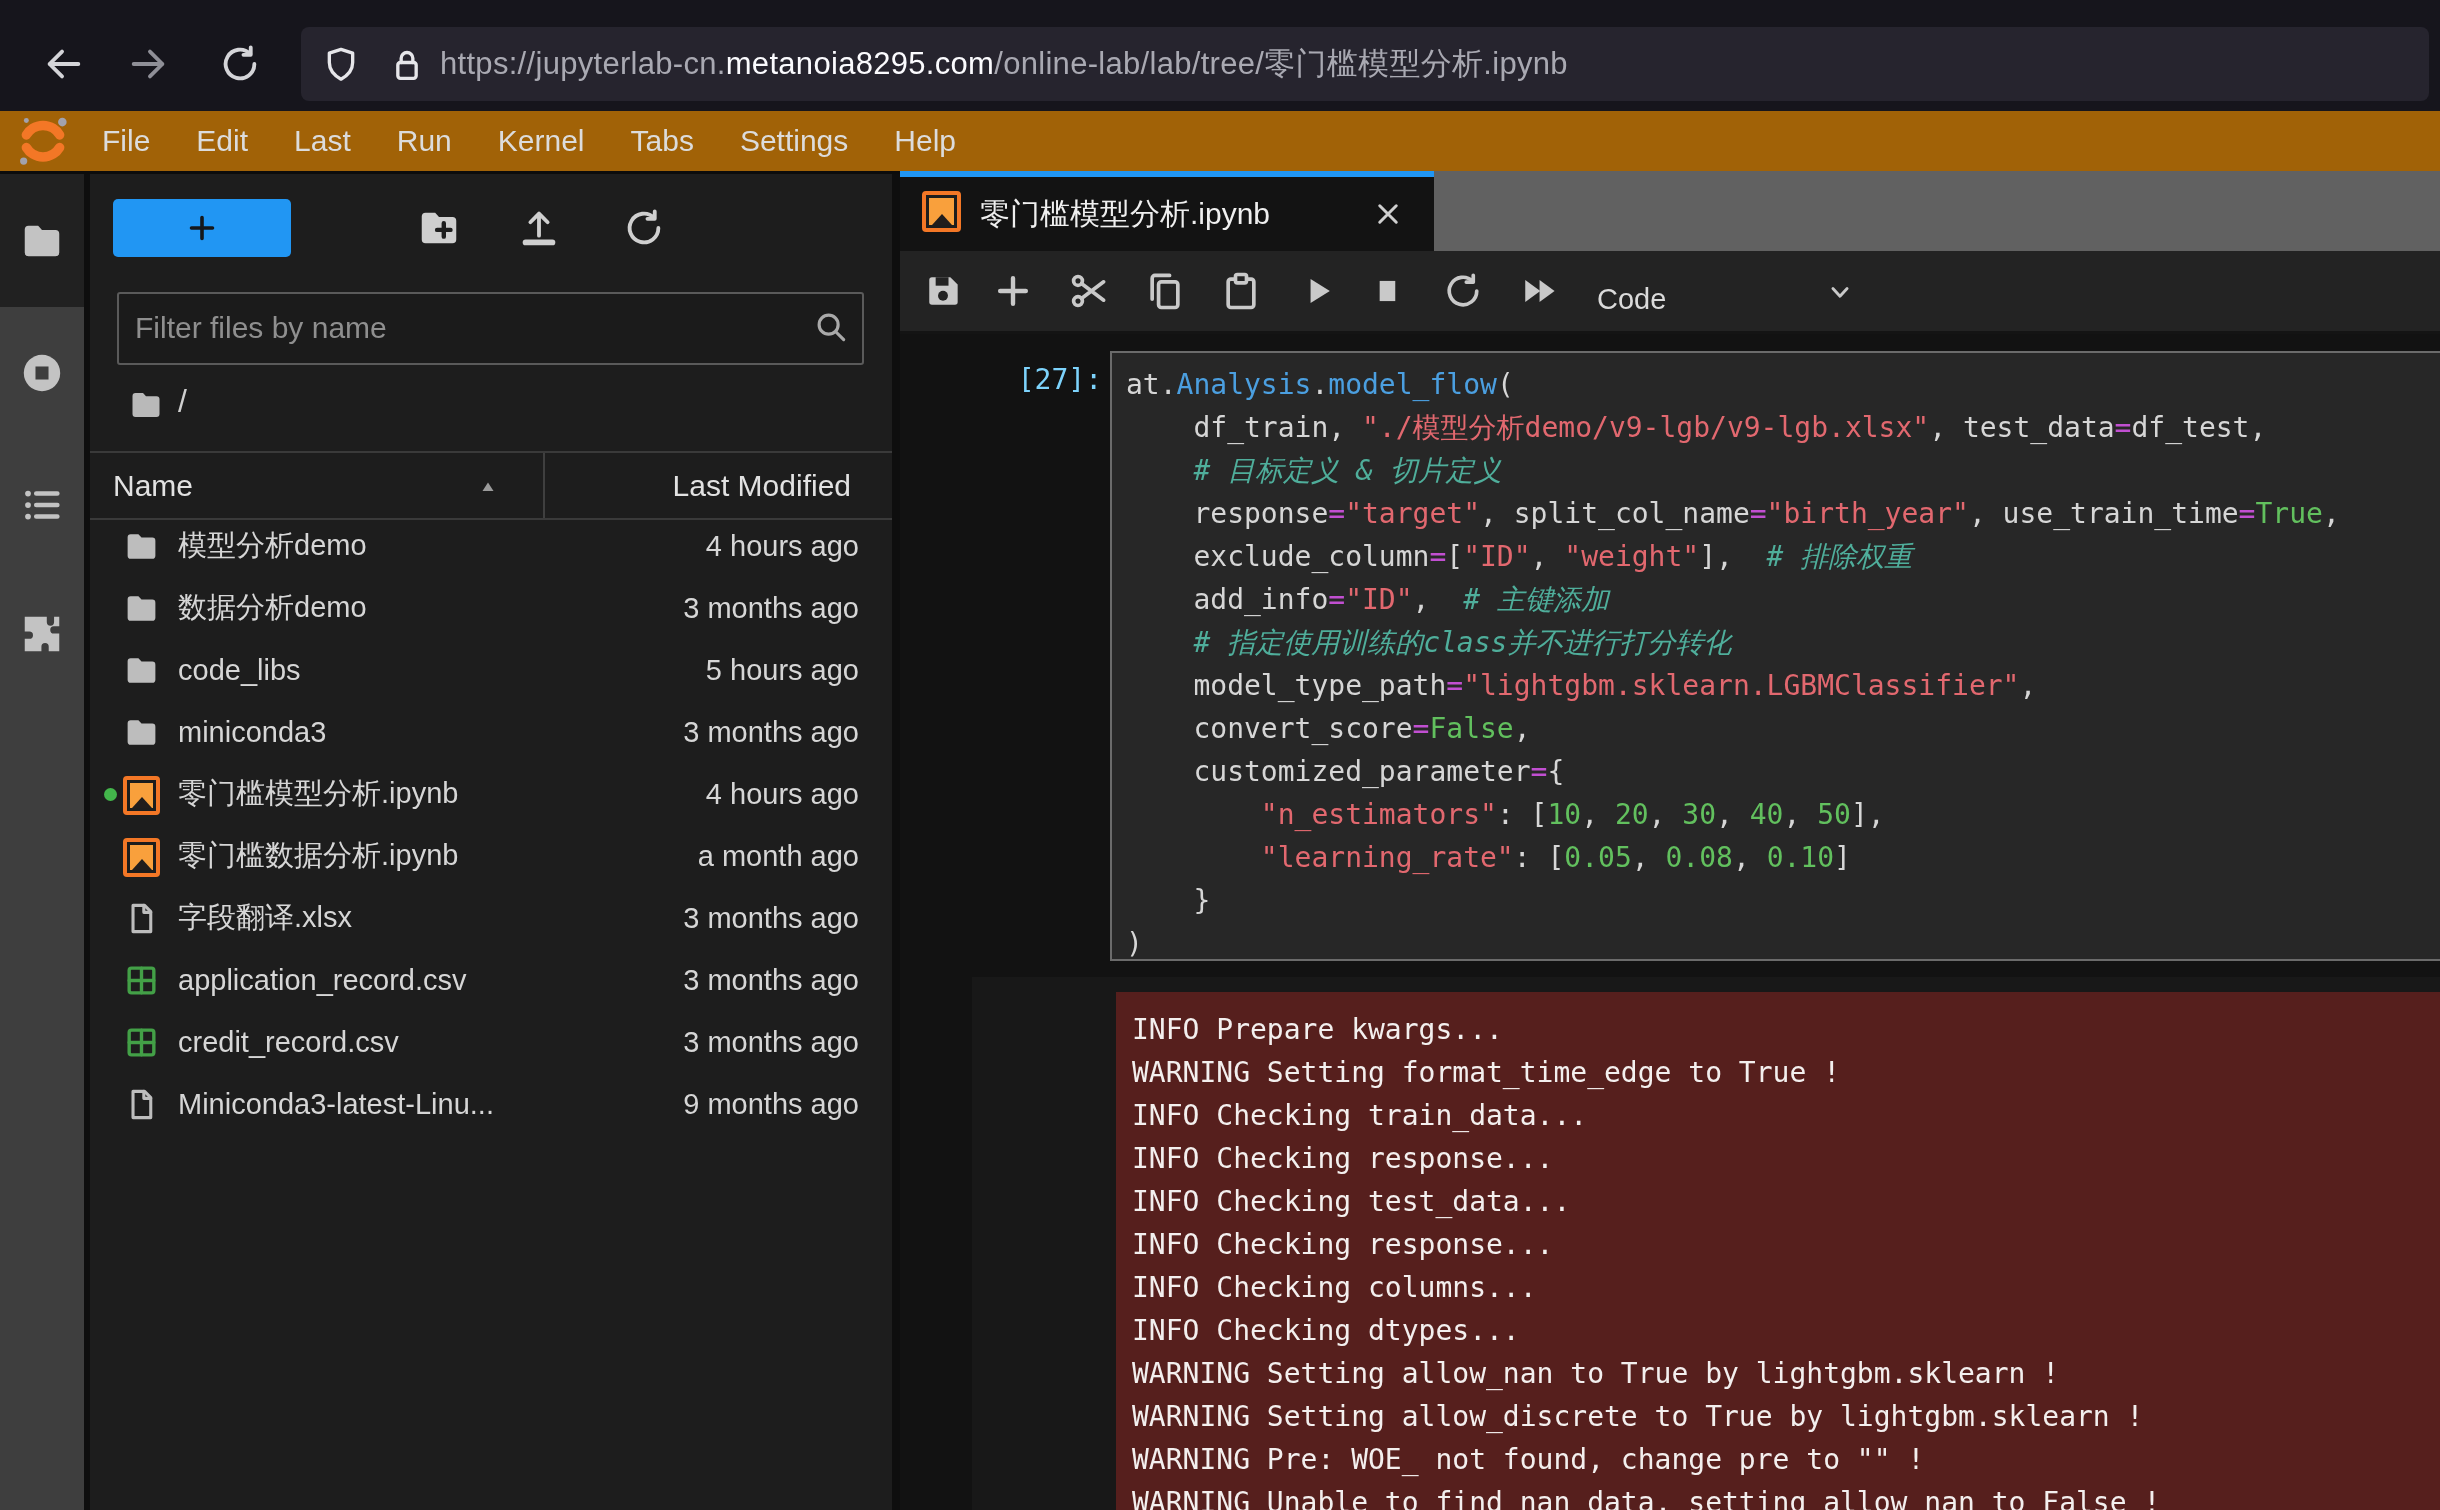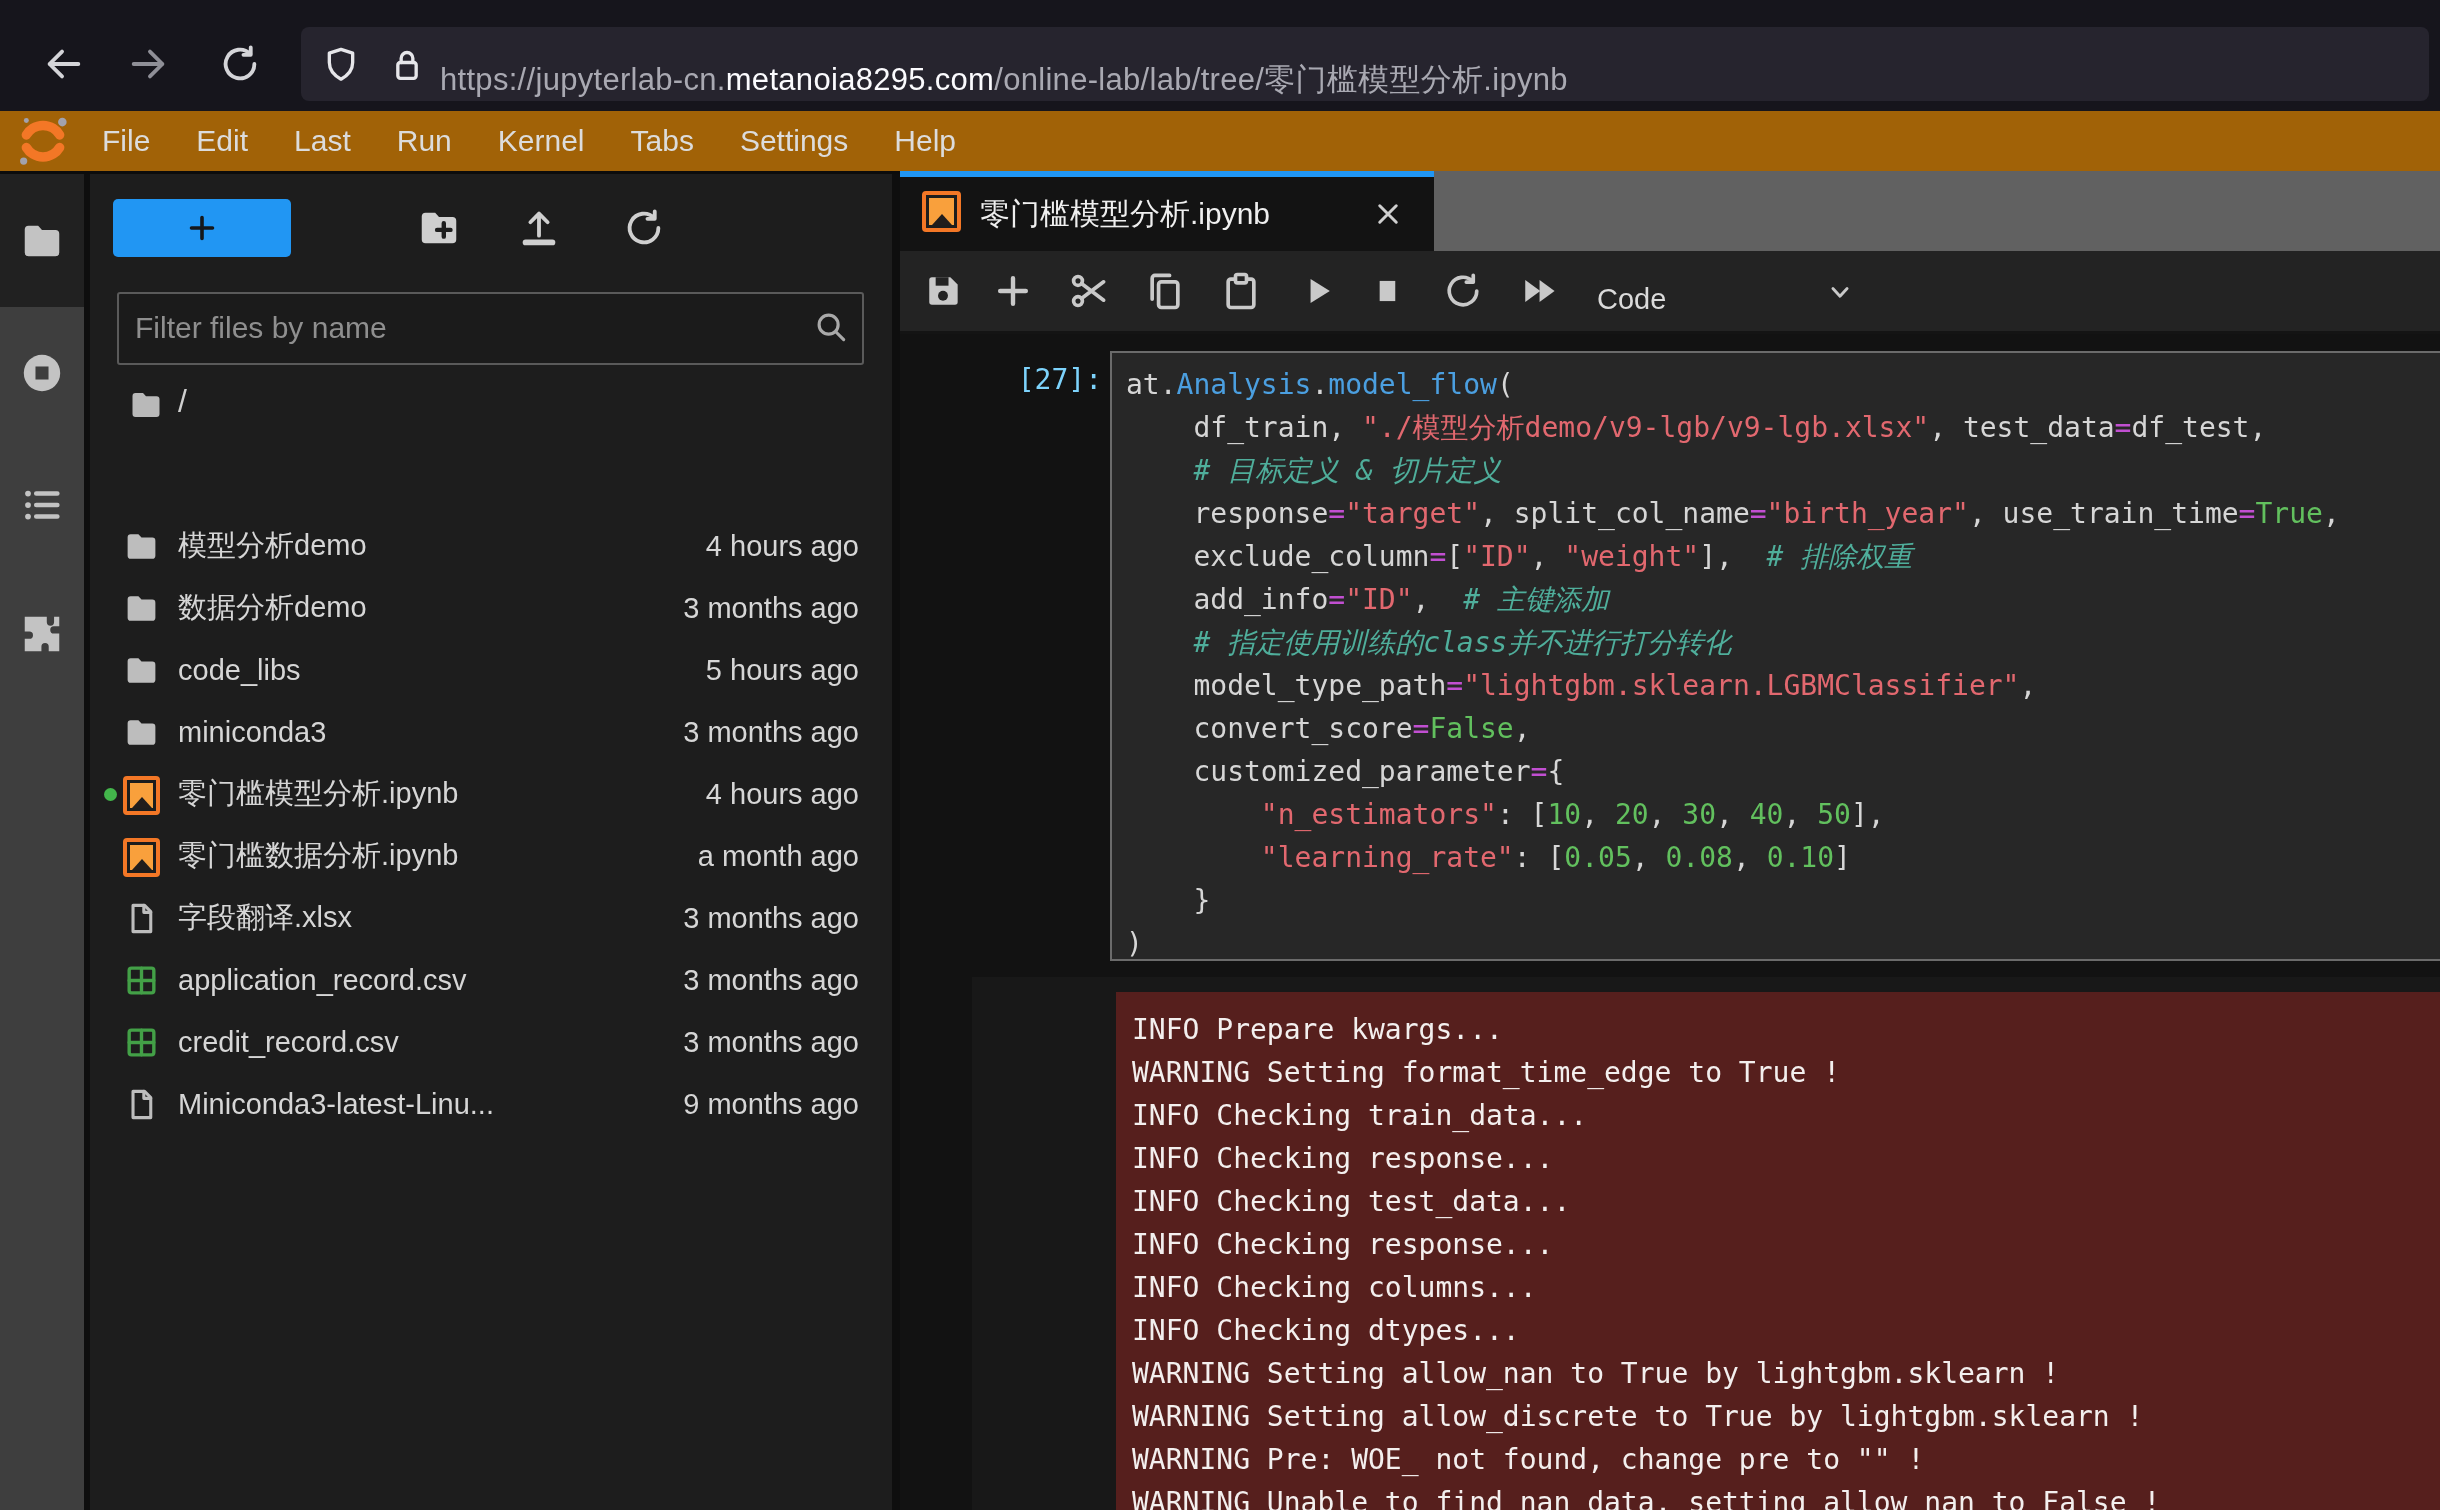--- a/index.html
+++ b/index.html
@@ -9,21 +9,21 @@
   .icon{display:flex;align-items:center;justify-content:center;}
   .icon svg{width:100%;height:100%;display:block;}
 
   
   .browser-bar{left:0;top:0;width:2441px;height:111px;background:#16151c;border-bottom:3px solid #060608;}
   .nav-ico{width:46px;height:46px;color:#d4d4d8;top:41px;}
   .nav-ico.dim{color:#8f8f97;}
   .url-pill{left:301px;top:27px;width:2128px;height:74px;background:#26242e;border-radius:8px;
             display:flex;align-items:center;}
   .pill-ico{width:40px;height:40px;color:#e6e6ea;}
-  .url-text{position:absolute;left:139px;top:16px;height:74px;display:flex;align-items:center;
+  .url-text{position:absolute;left:139px;top:0;height:74px;display:flex;align-items:center;
             font-size:31px;letter-spacing:0.3px;white-space:nowrap;}
   .url-text .dim{color:#a9a9b2;}
   .url-text .strong{color:#fbfbfe;}
 
   
   .menu-bar{left:0;top:111px;width:2441px;height:60px;background:#a16207;border-bottom:3px solid #0c0c0c;}
   .logo{left:12px;top:3px;width:62px;height:54px;}
   .menu-items{position:absolute;left:102px;top:0;height:60px;display:flex;gap:46px;align-items:center;}
   .menu-item{font-size:30px;color:#dcdcdc;cursor:default;white-space:nowrap;}
 
@@ -247,20 +247,30 @@
 
     <div class="abs breadcrumb">
       <span class="abs icon crumb-folder">
           <svg viewBox="0 0 24 24" fill="currentColor" stroke="currentColor" stroke-width="2" stroke-linecap="round" stroke-linejoin="round">
             <path d="M3 6a2 2 0 0 1 2-2h5l2 2.2h7a2 2 0 0 1 2 2V18a2 2 0 0 1-2 2H5a2 2 0 0 1-2-2z" stroke="none"></path>
           </svg>
         </span>
       <span class="crumb-sep">/</span>
     </div>
 
+    <div class="abs fb-header">
+      <span class="col-name">Name</span>
+      <span class="sort-caret icon">
+          <svg viewBox="0 0 24 24" fill="none" stroke="currentColor" stroke-width="2" stroke-linecap="round" stroke-linejoin="round">
+            <path d="M12 7.5 17.5 16h-11z" fill="currentColor" stroke="none"></path>
+          </svg>
+        </span>
+      <span class="col-divider"></span>
+      <span class="col-mod">Last Modified</span>
+    </div>
 
     <div class="abs file-list" id="file-list">
         <div class="file-row">
           <span class="ficon icon">
             <svg viewBox="0 0 24 24" fill="currentColor" stroke="currentColor" stroke-width="2" stroke-linecap="round" stroke-linejoin="round">
               <path d="M3 6a2 2 0 0 1 2-2h5l2 2.2h7a2 2 0 0 1 2 2V18a2 2 0 0 1-2 2H5a2 2 0 0 1-2-2z" stroke="none"></path>
             </svg>
           </span>
           <span class="fname">模型分析demo</span>
           <span class="ftime">4 hours ago</span>

